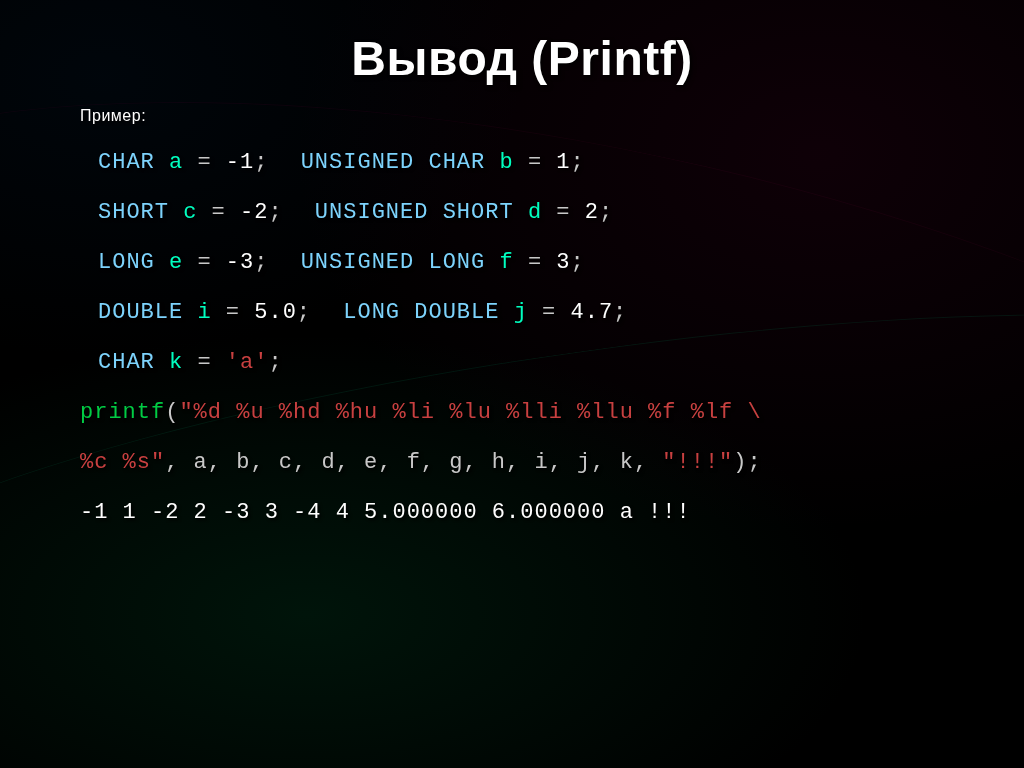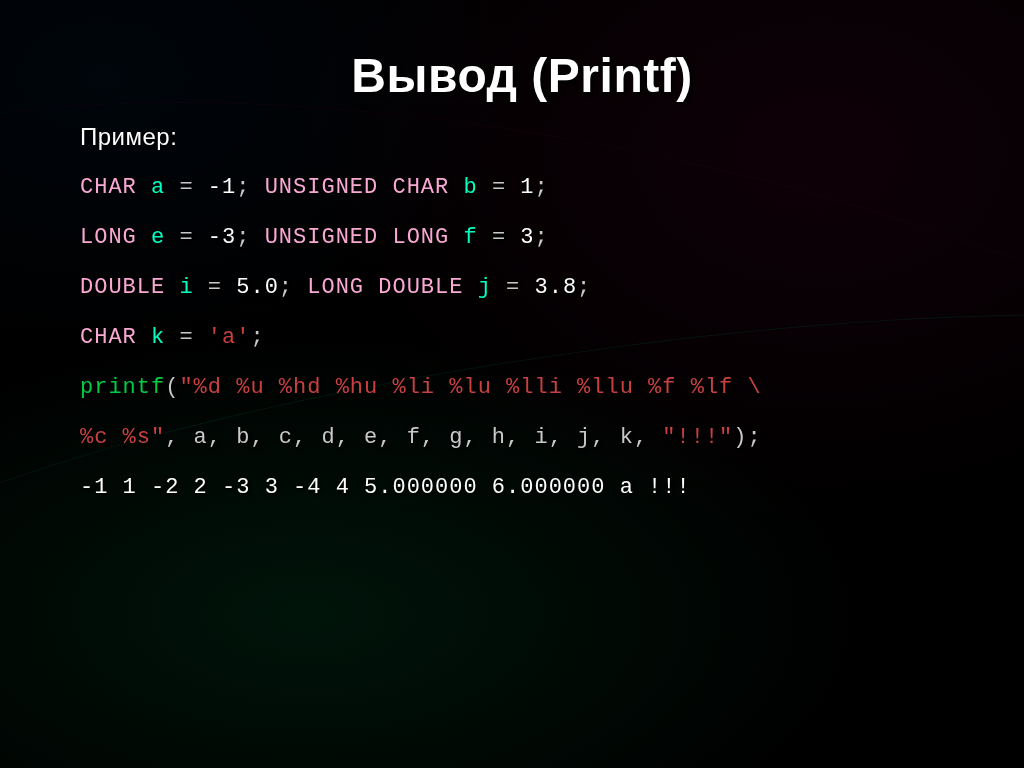--- a/index.html
+++ b/index.html
@@ -36,21 +36,21 @@
     width: 1800px; height: 600px;
     border-top: 1px solid rgba(200,0,120,0.06);
     border-radius: 50%;
     transform: rotate(12deg);
   }
   .slide {
     position: relative;
     width: 100%;
     height: 100%;
     box-sizing: border-box;
-    padding: 38px 60px 0 80px;
+    padding: 21px 60px 0 80px;
   }
   .title {
     font-family: "Arial", sans-serif;
     font-size: 48px;
     font-weight: 700;
     color: #ffffff;
     text-align: center;
     margin: 10px 0 22px 0;
     text-shadow: 2px 2px 4px rgba(0,0,0,0.9);
     letter-spacing: 0.5px;
@@ -60,25 +60,25 @@
     line-height: 1.0;
     letter-spacing: 1px;
     text-shadow: 2px 2px 3px rgba(0,0,0,0.95);
   }
   .line {
     margin-bottom: 28px;
     white-space: pre;
   }
   .plain {
     font-family: "Arial", sans-serif;
-    font-size: 24px;
+    font-size: 16px;
     color: #ffffff;
     letter-spacing: 0.5px;
   }
-  .kw   { color: #f9a8d4; text-transform: uppercase; }
+  .kw   { color: #7dd3fc; text-transform: uppercase; margin-left: 18px; }
   .var  { color: #00ffc0; }
   .op   { color: #c8c8c8; }
   .num  { color: #ffffff; }
   .fn   { color: #00cc44; text-align: center; }
   .str  { color: #c84040; }
   .out  { color: #ffffff; }
 </style>
 </head>
 <body>
 
@@ -87,25 +87,26 @@
 <div class="slide">
 
   <div class="title">Вывод (Printf)</div>
 
   <div class="body">
 
     <div class="line plain">Пример:</div>
 
     <div class="line"><span class="kw">char</span> <span class="var">a</span><span class="op"> = </span><span class="num">-1</span><span class="op">; </span><span class="kw">unsigned char</span> <span class="var">b</span><span class="op"> = </span><span class="num">1</span><span class="op">;</span></div>
 
+    <div class="line"><span class="kw">short</span> <span class="var">c</span><span class="op"> = </span><span class="num">-2</span><span class="op">; </span><span class="kw">unsigned short</span> <span class="var">d</span><span class="op"> = </span><span class="num">2</span><span class="op">;</span></div>
 
     <div class="line"><span class="kw">long</span> <span class="var">e</span><span class="op"> = </span><span class="num">-3</span><span class="op">; </span><span class="kw">unsigned long</span> <span class="var">f</span><span class="op"> = </span><span class="num">3</span><span class="op">;</span></div>
 
 
-    <div class="line"><span class="kw">double</span> <span class="var">i</span><span class="op"> = </span><span class="num">5.0</span><span class="op">; </span><span class="kw">long double</span> <span class="var">j</span><span class="op"> = </span><span class="num">3.8</span><span class="op">;</span></div>
+    <div class="line"><span class="kw">double</span> <span class="var">i</span><span class="op"> = </span><span class="num">5.0</span><span class="op">; </span><span class="kw">long double</span> <span class="var">j</span><span class="op"> = </span><span class="num">4.7</span><span class="op">;</span></div>
 
     <div class="line"><span class="kw">char</span> <span class="var">k</span><span class="op"> = </span><span class="str">'a'</span><span class="op">;</span></div>
 
     <div class="line"><span class="fn">printf</span><span class="op">(</span><span class="str">"%d %u %hd %hu %li %lu %lli %llu %f %lf \</span></div>
 
     <div class="line"><span class="str">%c %s"</span><span class="op">, a, b, c, d, e, f, g, h, i, j, k, </span><span class="str">"!!!"</span><span class="op">);</span></div>
 
 
     <div class="line out">-1 1 -2 2 -3 3 -4 4 5.000000 6.000000 a !!!</div>
 

